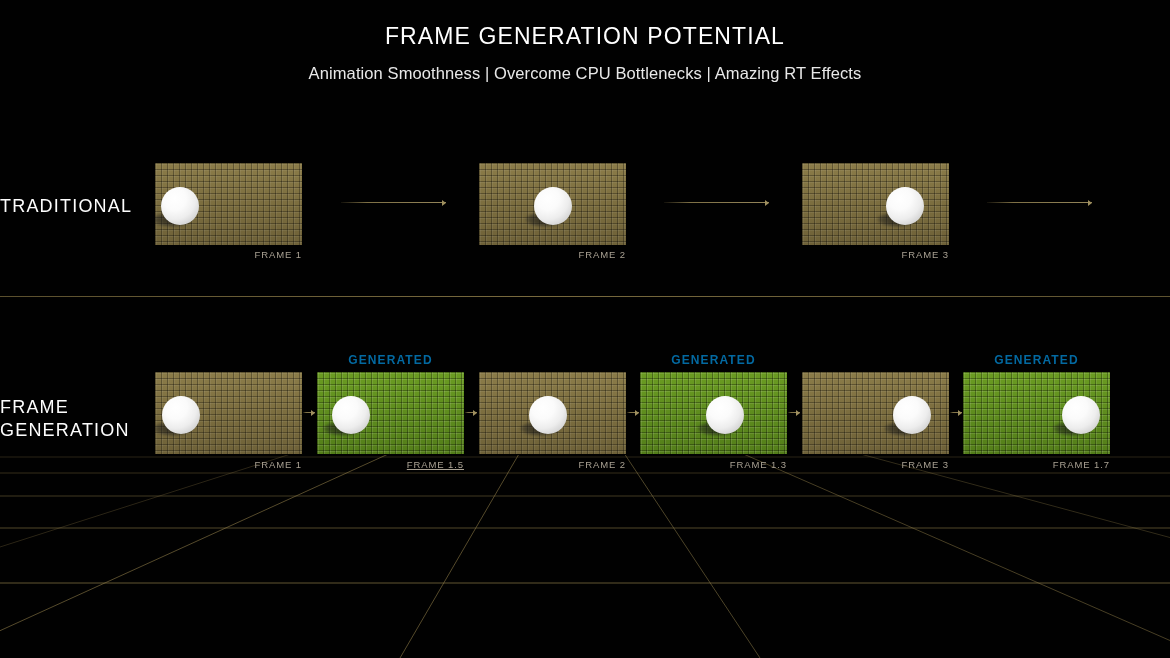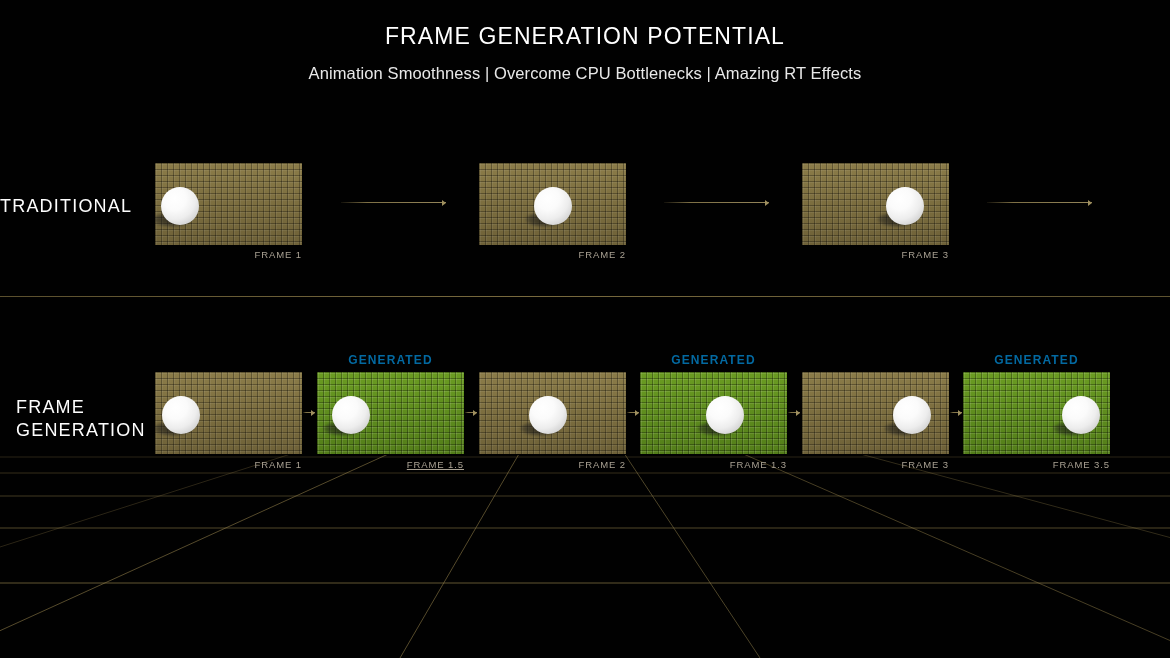--- a/index.html
+++ b/index.html
@@ -51,21 +51,21 @@
     position:absolute;
     color:#fdfdfd;
     font-size:18px;
     letter-spacing:1.2px;
     font-weight:400;
     text-align:left;
     line-height:23px;
     white-space:pre-line;
   }
   #label-traditional { left:0; top:195px; width:160px; }
-  #label-framegen   { left:16px; top:396px; width:164px; }
+  #label-framegen   { left:0; top:396px; width:164px; }
 
   
   #row-divider {
     position:absolute; left:0; top:296px;
     width:1170px; height:1px;
     background:linear-gradient(to right,#3d3venue,#6d6037 0%,#8d7c48 45%,#6f6238 100%);
     background:linear-gradient(to right,#6a5d35 0%,#8d7c48 45%,#6f6238 100%);
     opacity:.85;
   }
 
@@ -228,21 +228,21 @@
         <div class="frame-tex tex-tan"></div>
         <div class="ball-shadow" style="left: 82.25px; top: 48.72px; width: 39.9px; height: 14.82px;"></div>
         <div class="ball" style="left: 91.25px; top: 23.64px; width: 38px; height: 38px;"></div>
       </div>
       <div class="frame-caption" style="left: 802px; top: 459px; width: 147px;">FRAME 3</div>
       <div class="frame" style="left: 963px; top: 372px; width: 147px; height: 82px;">
         <div class="frame-tex tex-green"></div>
         <div class="ball-shadow" style="left: 89.6px; top: 48.72px; width: 39.9px; height: 14.82px;"></div>
         <div class="ball" style="left: 98.6px; top: 23.64px; width: 38px; height: 38px;"></div>
       </div>
-      <div class="frame-caption" style="left: 963px; top: 459px; width: 147px;">FRAME 3.5</div>
+      <div class="frame-caption" style="left: 963px; top: 459px; width: 147px;">FRAME 1.7</div>
       <div class="generated-tag" style="left: 963px; top: 353px; width: 147px;">GENERATED</div>
     </div>
   <div id="arrow-mount">
       <div class="arrow" style="left: 341px; top: 199px; width: 105px;">
         <span class="shaft"></span>
         <span class="head"></span>
       </div>
       <div class="arrow" style="left: 664px; top: 199px; width: 105px;">
         <span class="shaft"></span>
         <span class="head"></span>

